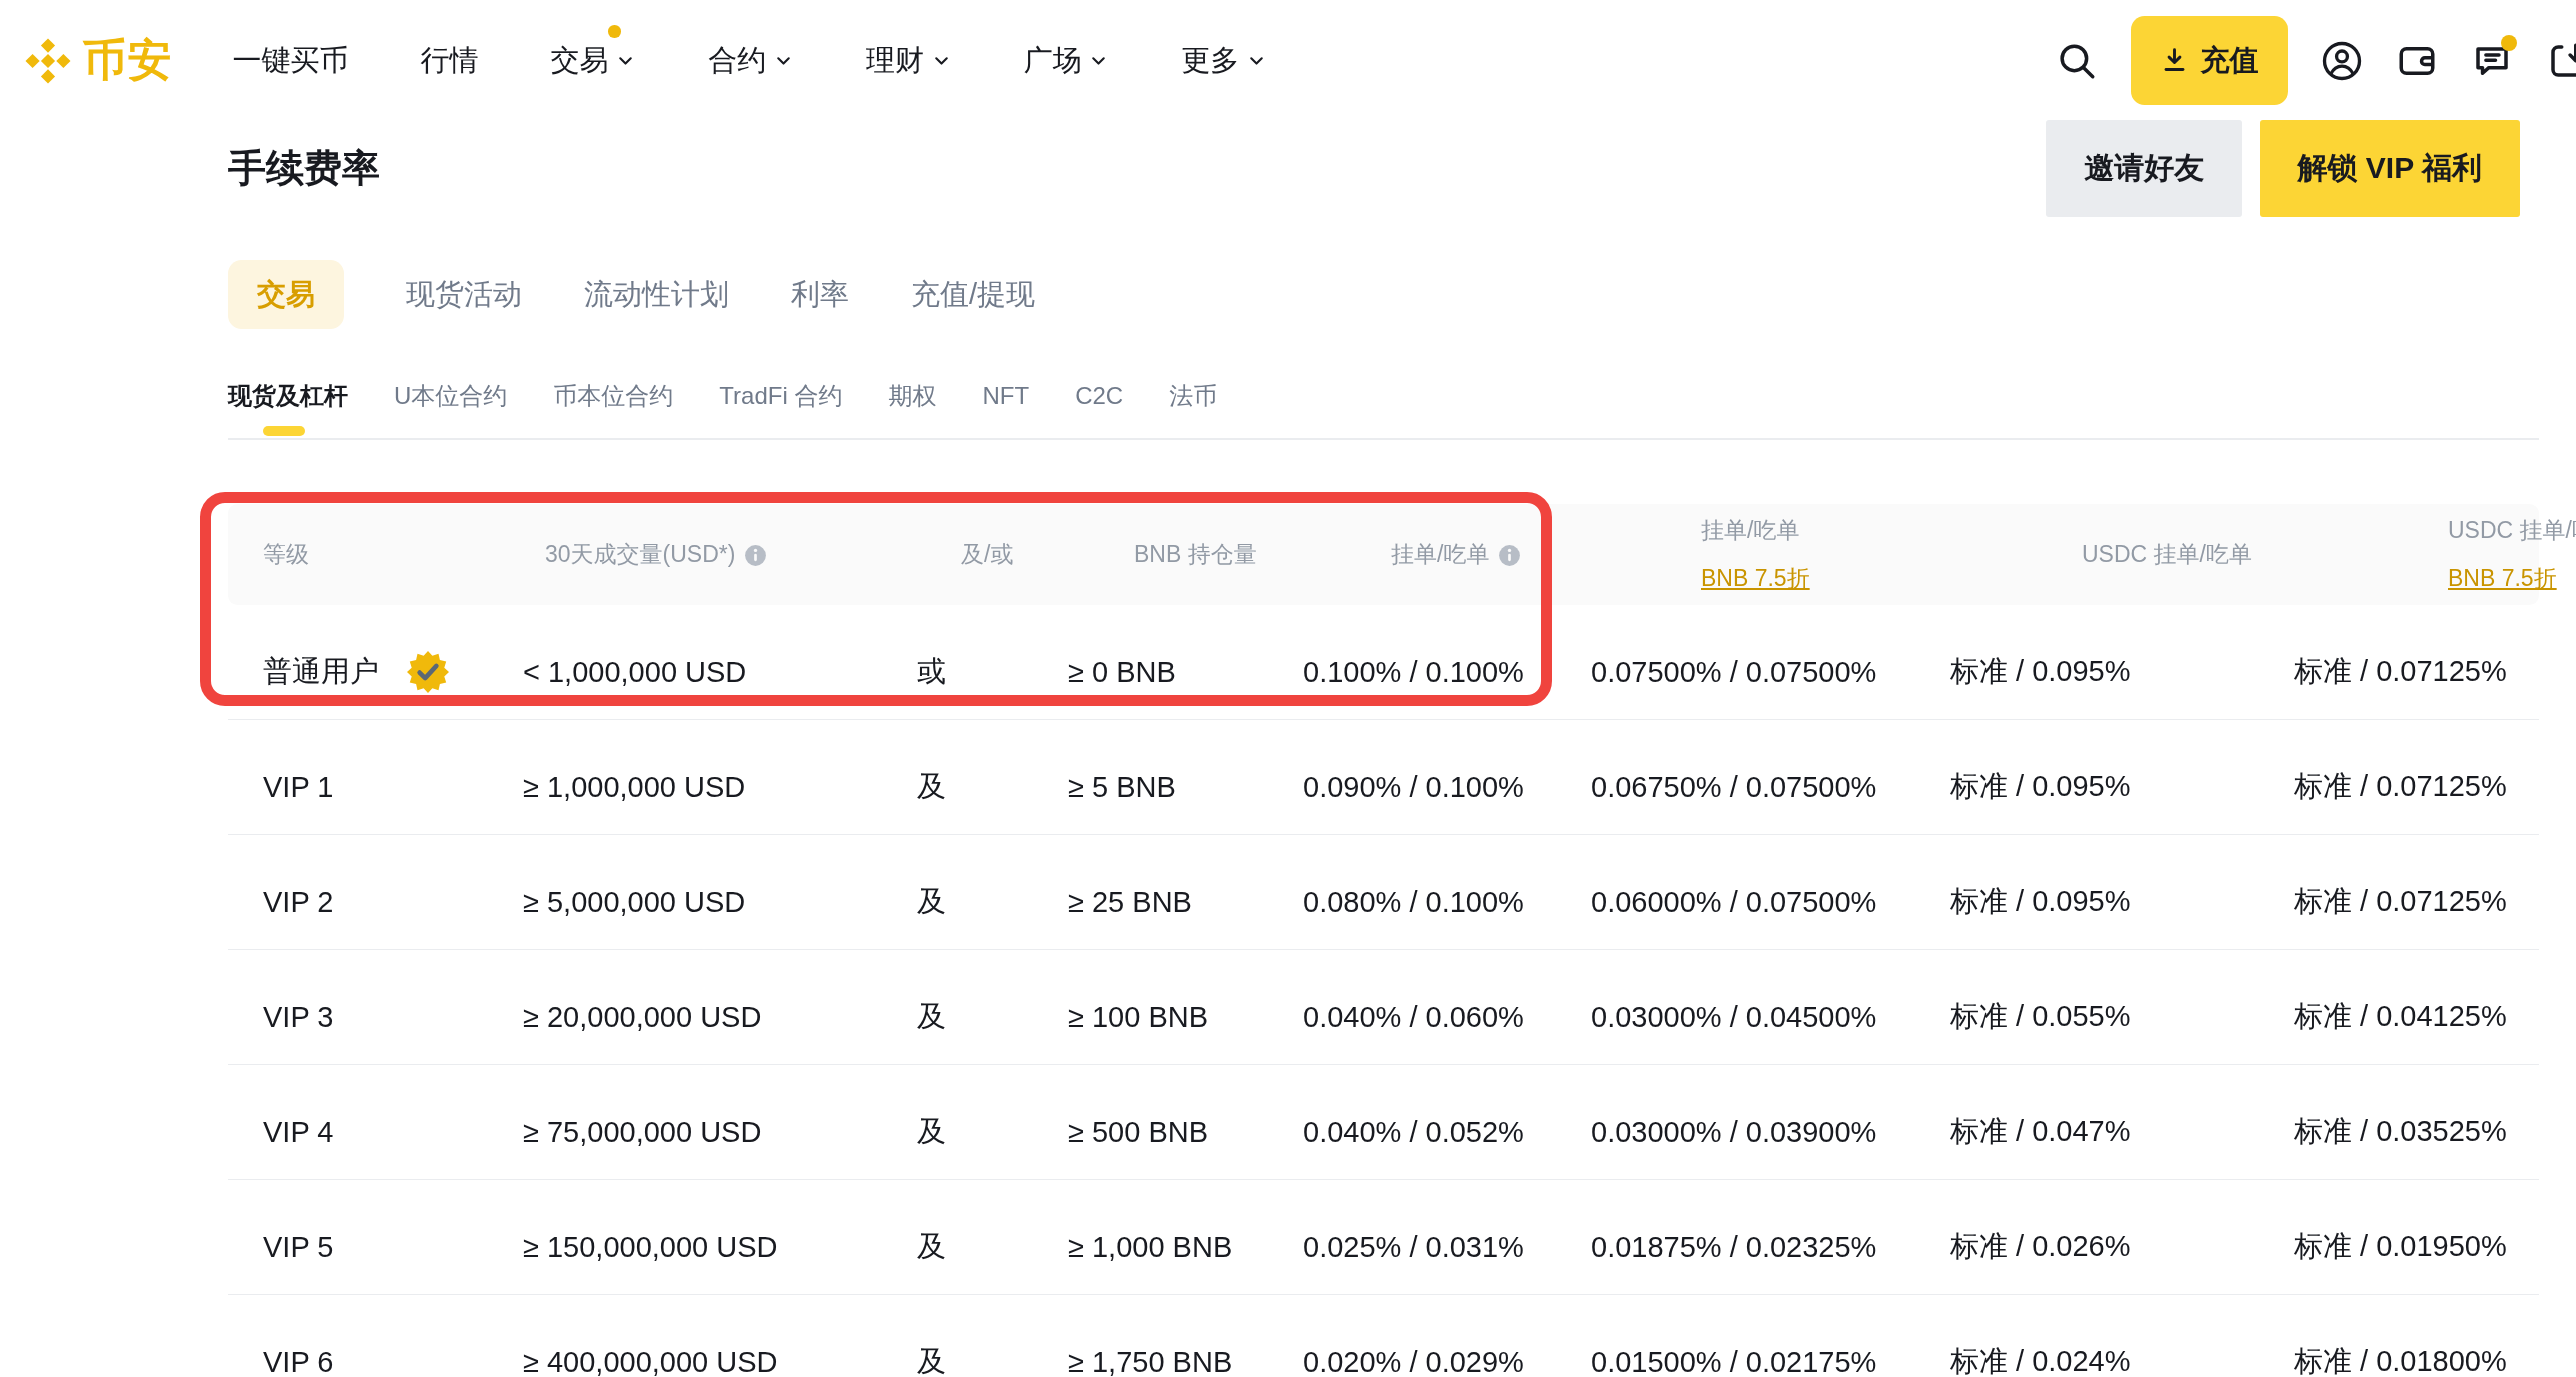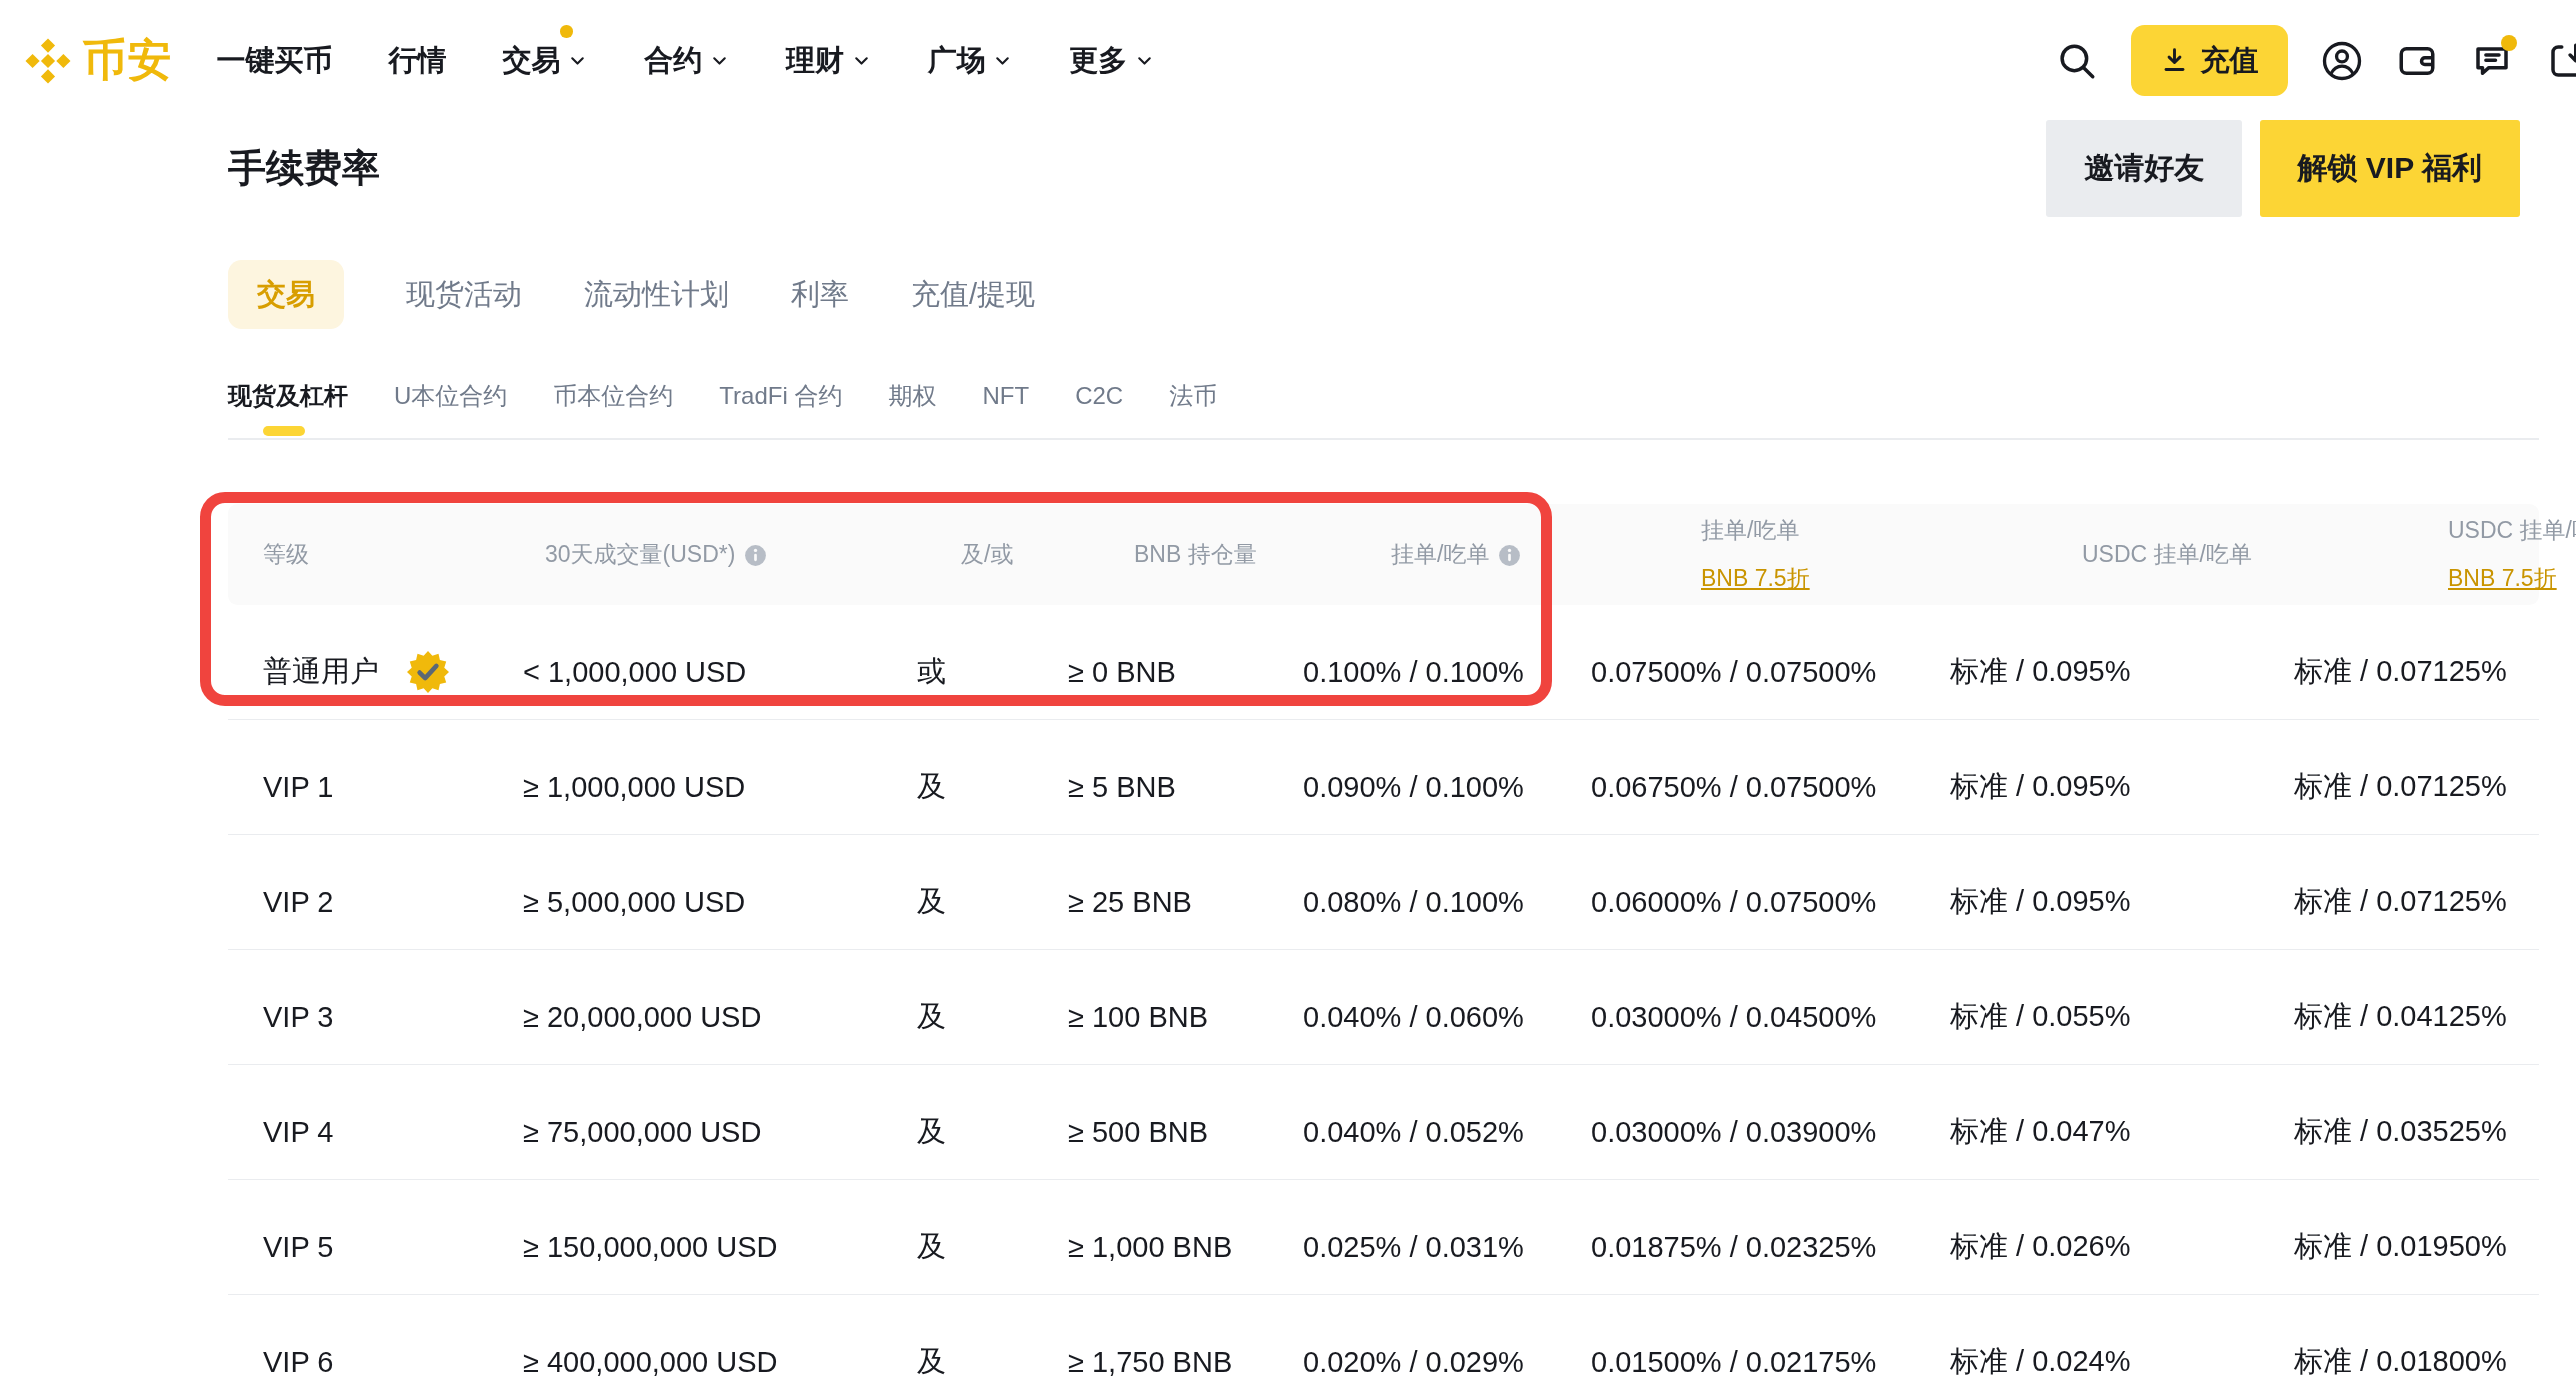--- a/index.html
+++ b/index.html
@@ -9,30 +9,30 @@
     -webkit-font-smoothing:antialiased;
   }
   .screen{position:relative;width:2576px;height:1377px;overflow:hidden;background:#fff;}
 
   
   .topbar{position:absolute;top:0;left:0;width:100%;height:121px;display:flex;align-items:center;
           padding-left:23px;box-sizing:border-box;background:#fff;}
   .brand{display:flex;align-items:center;gap:9.6px;margin-right:44px;cursor:pointer;flex:none;}
   .brand-name{color:#F0B90B;font-size:44px;font-weight:700;letter-spacing:1px;}
   .main-nav{display:flex;align-items:center;gap:56px;}
-  .nav-item{display:flex;align-items:center;gap:6.7px;font-size:29px;font-weight:700;color:#181A20;
-            position:relative;cursor:pointer;text-decoration:none;white-space:nowrap;}
+  .nav-item{display:flex;align-items:center;gap:6.7px;font-size:29px;font-weight:400;color:#181A20;
+            position:relative;cursor:pointer;text-decoration:none;white-space:nowrap;margin-left:16px;}
   .nav-dot{position:absolute;top:-15.4px;right:15.4px;width:12.5px;height:12.5px;border-radius:50%;background:#F0B90B;}
   .topbar-right{position:absolute;right:-11.5px;top:0;height:121px;display:flex;align-items:center;gap:33px;}
   .icon-btn{width:42px;height:42px;display:flex;align-items:center;justify-content:center;
             cursor:pointer;position:relative;flex:none;}
   .icon-btn svg{width:42px;height:42px;}
   .chat-dot{position:absolute;top:-4.8px;right:-4.8px;width:16.4px;height:16.4px;border-radius:50%;background:#F0B90B;}
   .deposit-btn{display:flex;align-items:center;gap:11.5px;background:#FCD535;border:none;border-radius:13.5px;
-               height:71px;padding:8px 29px;font-size:29px;font-weight:700;color:#181A20;cursor:pointer;
+               height:89px;padding:8px 29px;font-size:29px;font-weight:700;color:#181A20;cursor:pointer;
                font-family:inherit;flex:none;}
 
   
   .page-head{position:absolute;top:127px;left:228px;right:56px;height:83px;
              display:flex;justify-content:space-between;align-items:center;}
   .page-title{font-size:38px;font-weight:700;margin:0;}
   .head-actions{display:flex;gap:17.3px;}
   .btn{height:97px;border-radius:3px;padding:0 38px;font-size:30px;font-weight:700;border:none;
        cursor:pointer;font-family:inherit;white-space:nowrap;}
   .btn-gray{background:#EAECEF;color:#181A20;}

